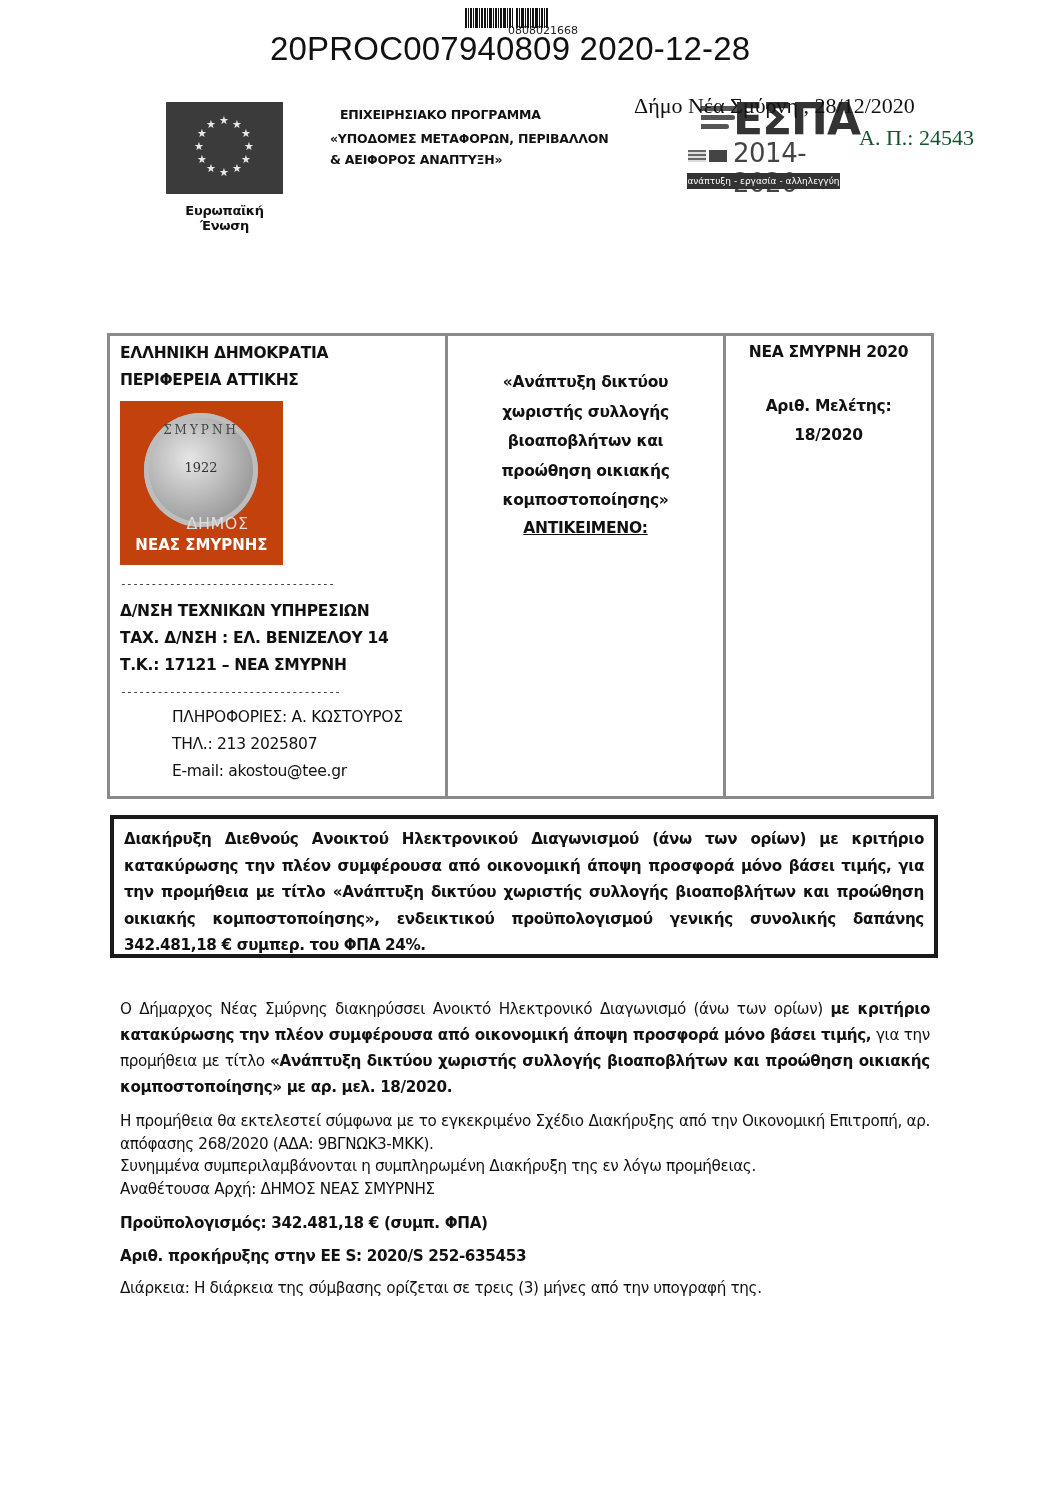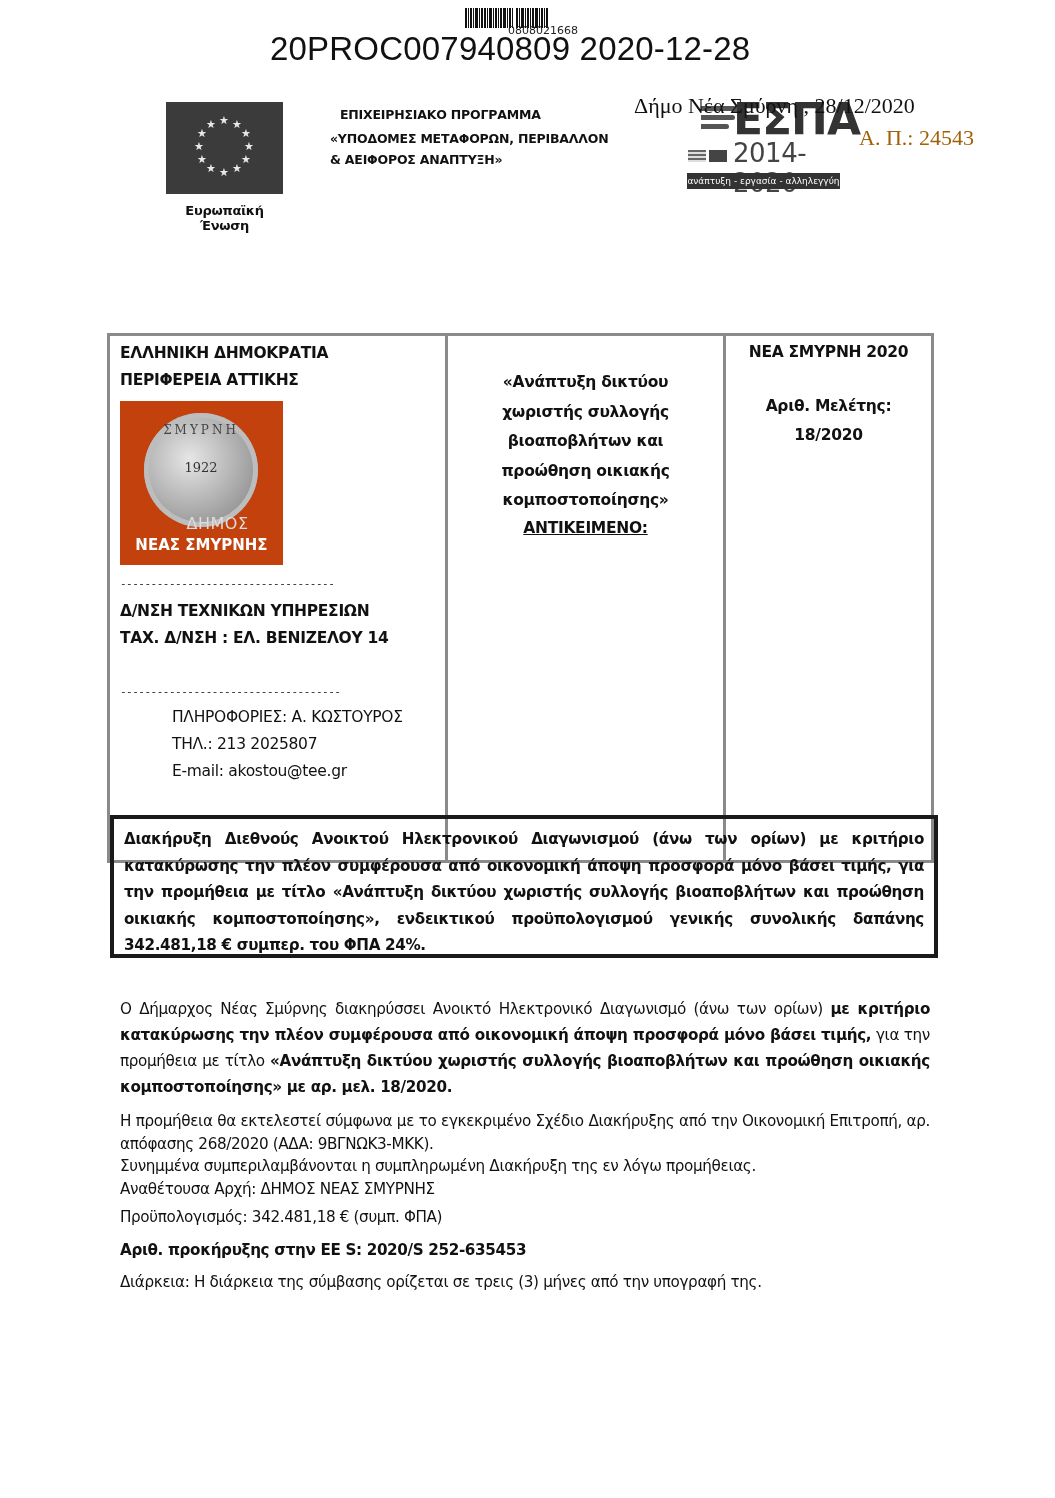--- a/index.html
+++ b/index.html
@@ -25,24 +25,24 @@
   .espa-word { position: absolute; left: 50px; top: 0; font-size: 44px; font-weight: bold; font-family: "DejaVu Sans", sans-serif; color: #333; letter-spacing: -1px; line-height: 44px; }
   .espa-stripes { position: absolute; left: 18px; top: 8px; width: 40px; }
   .espa-stripes i { display: block; height: 5px; background: #555; margin-bottom: 4px; border-radius: 0 3px 3px 0; }
   .espa-years { position: absolute; left: 50px; top: 40px; font-size: 26px; font-family: "DejaVu Sans", sans-serif; color: #444; letter-spacing: -0.5px; }
   .espa-flags { position: absolute; left: 5px; top: 52px; width: 40px; height: 12px; display: flex; gap: 3px; }
   .espa-flags .gr { width: 18px; height: 12px; background: repeating-linear-gradient(#666 0 2px, #ddd 2px 4px); }
   .espa-flags .eu { width: 18px; height: 12px; background: #444; }
   .espa-tag { position: absolute; left: 4px; top: 75px; width: 153px; height: 16px; background: #333; color: #fff; font-size: 9px; text-align: center; line-height: 16px; font-family: "DejaVu Sans", sans-serif; }
 
   .place-date { left: 634px; top: 93px; font-family: "Liberation Serif", "DejaVu Serif", serif; font-size: 22px; color: #111; }
-  .ref-no { left: 859px; top: 125px; font-family: "Liberation Serif", "DejaVu Serif", serif; font-size: 22px; color: #a16207; }
-
-  
-  .info-table { left: 107px; top: 333px; width: 827px; height: 530px; border: 3px solid #8a8a8a; box-sizing: border-box; display: flex; }
+  .ref-no { left: 859px; top: 125px; font-family: "Liberation Serif", "DejaVu Serif", serif; font-size: 22px; color: #14532d; }
+
+  
+  .info-table { left: 107px; top: 333px; width: 827px; height: 466px; border: 3px solid #8a8a8a; box-sizing: border-box; display: flex; }
   .col { box-sizing: border-box; height: 100%; }
   .col-left { width: 338px; border-right: 3px solid #8a8a8a; padding: 4px 0 0 10px; position: relative; }
   .col-mid { width: 278px; border-right: 3px solid #8a8a8a; text-align: center; padding-top: 4px; }
   .col-right { flex: 1; text-align: center; padding-top: 4px; }
   .tb { font-family: "DejaVu Sans", sans-serif; font-weight: bold; font-size: 15.5px; letter-spacing: -0.3px; }
   .tn { font-family: "DejaVu Sans", sans-serif; font-size: 15.5px; letter-spacing: -0.3px; }
   .col-left .tb.hdr { line-height: 27px; }
   .crest { position: absolute; left: 10px; top: 65px; width: 163px; height: 164px; background: #c2410c; }
   .crest .coin { position: absolute; left: 24px; top: 12px; width: 114px; height: 114px; border-radius: 50%; background: radial-gradient(circle at 40% 40%, #e6e6e6, #9a9a9a 70%, #777); box-shadow: inset 0 0 0 5px #bdbdbd; }
   .crest .coin-year { position: absolute; left: 0; right: 0; top: 47px; text-align: center; font-size: 13px; color: #333; font-family: "DejaVu Serif", serif; }
@@ -57,21 +57,21 @@
   .col-right .rhdr { line-height: 24px; }
   .col-right .study { margin-top: 28px; line-height: 29px; }
 
   
   .announce { left: 110px; top: 815px; width: 828px; height: 143px; border: 4px solid #1a1a1a; box-sizing: border-box; padding: 7px 10px 0 10px; font-family: "DejaVu Sans", sans-serif; font-weight: bold; font-size: 15.2px; line-height: 26.5px; text-align: justify; letter-spacing: -0.35px; }
 
   
   .body-text { left: 120px; top: 996px; width: 810px; font-family: "DejaVu Sans", sans-serif; font-size: 15.2px; letter-spacing: -0.35px; }
   .p1 { line-height: 26px; text-align: justify; }
   .p2 { margin-top: 10px; line-height: 22.5px; text-align: justify; }
-  .p3 { margin-top: 8px; font-weight: normal; }
+  .p3 { margin-top: 14px; font-weight: bold; }
   .p4 { margin-top: 15px; font-weight: bold; }
   .p5 { margin-top: 14px; }
   b { font-weight: bold; }
 </style>
 </head>
 <body>
 
 <div class="abs barcode">
   <span style="width:2px"></span>
     <span style="width:1px"></span>
@@ -161,20 +161,21 @@
         <div class="coin-name">ΣΜΥΡΝΗ</div>
         <div class="coin-year">1922</div>
       </div>
       <div class="crest-l1">ΔΗΜΟΣ</div>
       <div class="crest-l2">ΝΕΑΣ ΣΜΥΡΝΗΣ</div>
     </div>
     <div class="dash" style="top:241px">-----------------------------------</div>
     <div class="addr">
       <div class="tb">Δ/ΝΣΗ ΤΕΧΝΙΚΩΝ ΥΠΗΡΕΣΙΩΝ</div>
       <div class="tb">ΤΑΧ. Δ/ΝΣΗ : ΕΛ. ΒΕΝΙΖΕΛΟΥ 14</div>
+      <div class="tb">Τ.Κ.: 17121 – ΝΕΑ ΣΜΥΡΝΗ</div>
     </div>
     <div class="dash" style="top:349px">------------------------------------</div>
     <div class="contact">
       <div class="tn">ΠΛΗΡΟΦΟΡΙΕΣ: Α. ΚΩΣΤΟΥΡΟΣ</div>
       <div class="tn">ΤΗΛ.: 213 2025807</div>
       <div class="tn">E-mail: akostou@tee.gr</div>
     </div>
   </div>
   <div class="col col-mid">
     <div class="tb subject">

